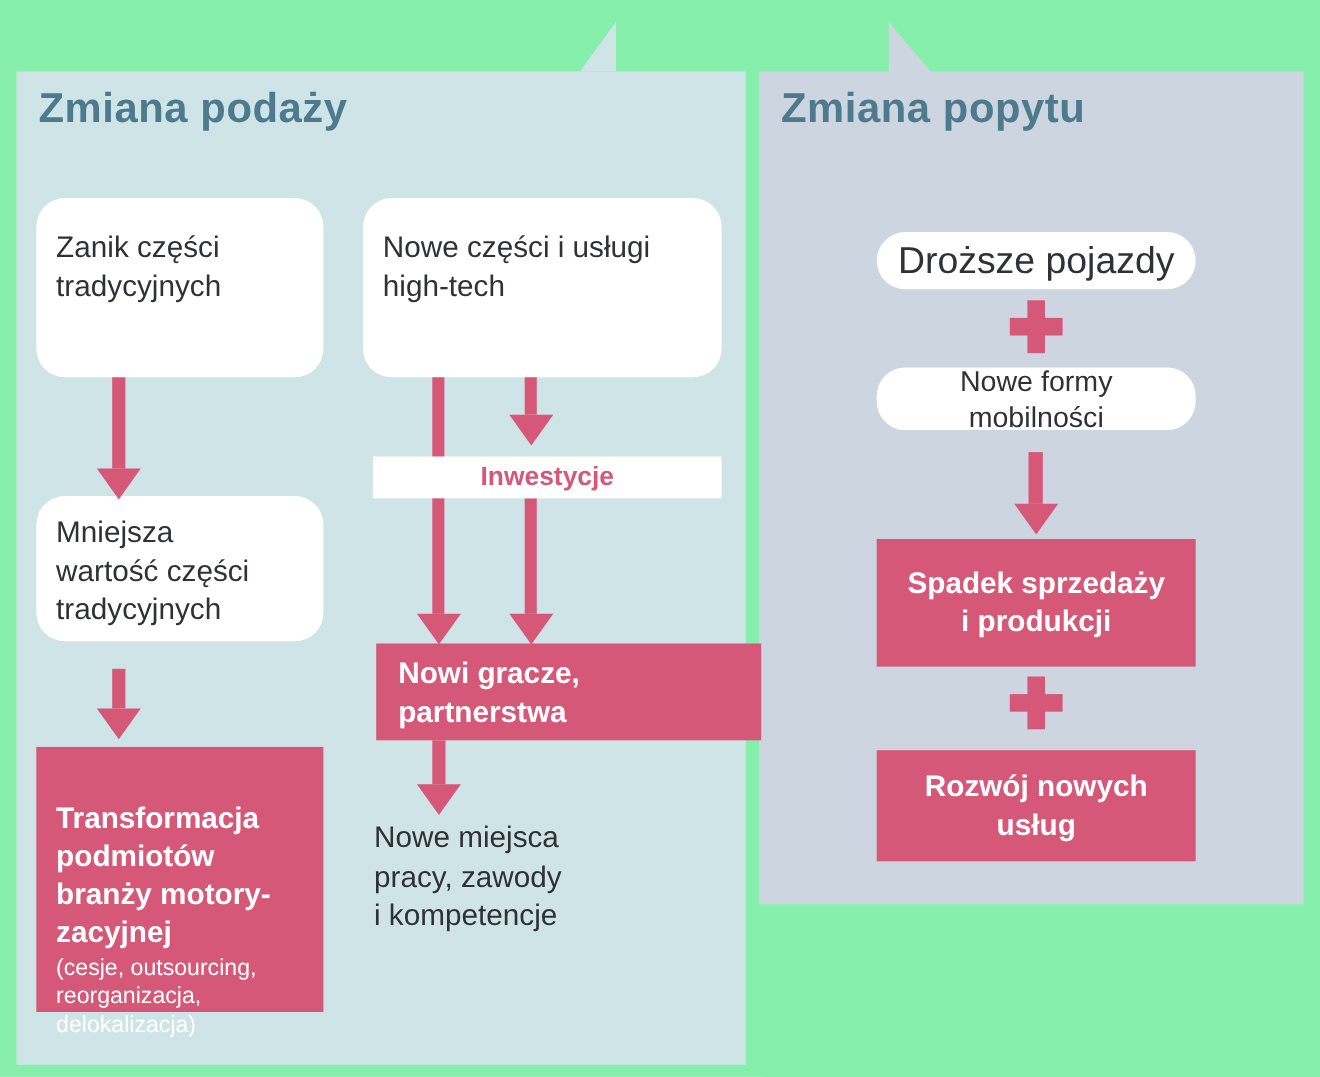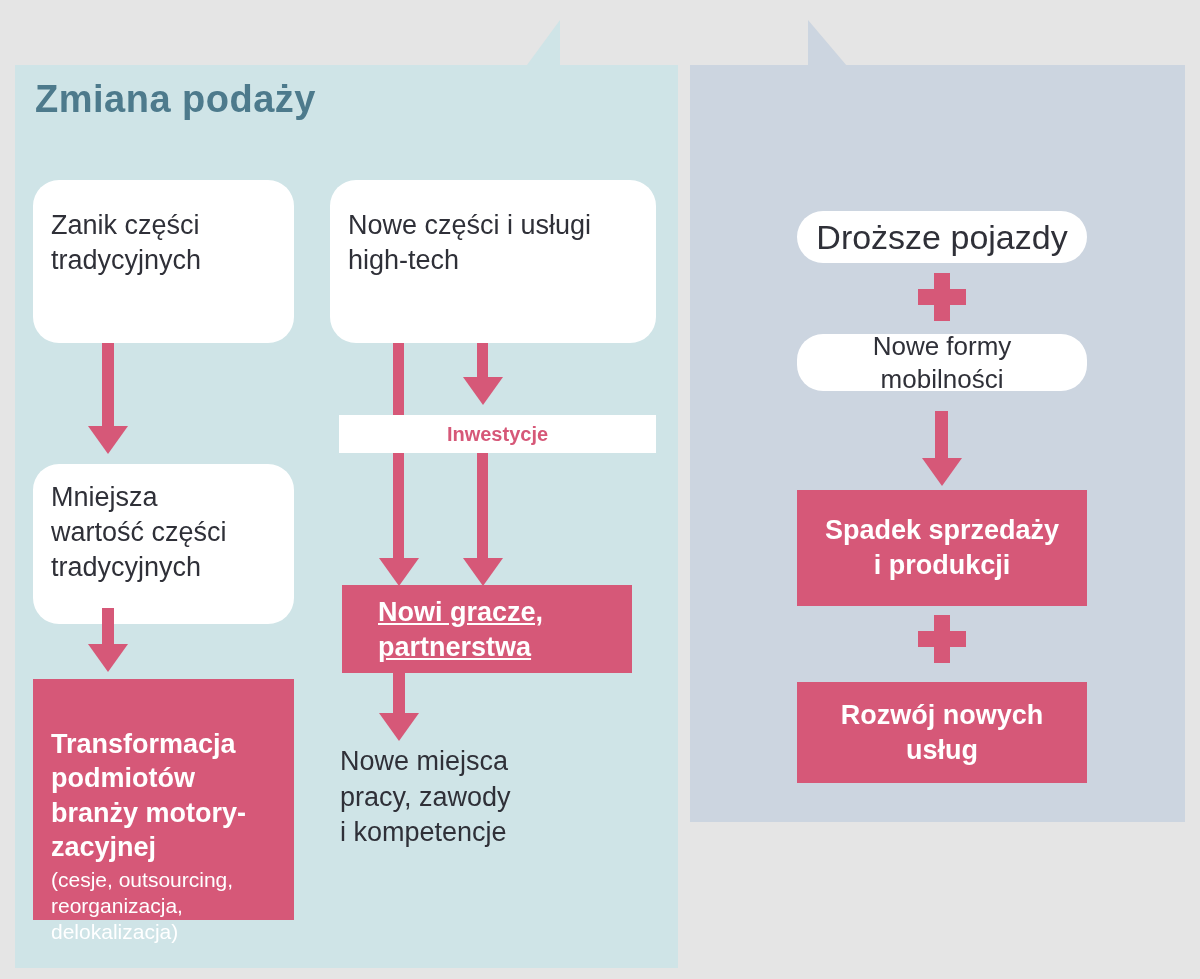--- a/index.html
+++ b/index.html
@@ -1,20 +1,20 @@
 <!DOCTYPE html>
 <html style="--supply-bg: #cfe4e7; --demand-bg: #ccd5e0; --accent-pink: #d65878; --title-color: #4d7a8c; --dark-text: #2f3038;"><head>
 <meta charset="utf-8">
 <style>
   html, body { margin: 0; padding: 0; background: #ffffff; }
   .canvas {
     position: relative;
     width: 1200px;
     height: 979px;
-    background: #e5e5e5;
+    background: #86efac;
     font-family: "Liberation Sans", "DejaVu Sans", sans-serif;
     overflow: hidden;
   }
   .panel { position: absolute; }
   .panel.supply { left: 15px; top: 65px; width: 663px; height: 903px; background: var(--supply-bg, #cfe4e7); }
   .panel.demand { left: 690px; top: 65px; width: 495px; height: 757px; background: var(--demand-bg, #ccd5e0); }
 
   .notch { position: absolute; width: 0; height: 0; }
   .notch.supply-n { left: 527px; top: 20px; border-bottom: 45px solid var(--supply-bg, #cfe4e7); border-left: 33px solid transparent; }
   .notch.demand-n { left: 808px; top: 20px; border-bottom: 46px solid var(--demand-bg, #ccd5e0); border-right: 39px solid transparent; }
@@ -22,27 +22,27 @@
   .panel-title { position: absolute; margin: 0; font-size: 38px; font-weight: bold; letter-spacing: 0.5px; color: var(--title-color, #4d7a8c); }
   #supply-title { left: 35px; top: 78px; }
   #demand-title { left: 710px; top: 78px; }
 
   .box { position: absolute; box-sizing: border-box; white-space: pre-line; }
   .box.white { background: #ffffff; color: var(--dark-text, #2f3038); font-size: 27px; line-height: 1.3; border-radius: 26px; }
   .box.pink { background: var(--accent-pink, #d65878); color: #ffffff; font-weight: bold; font-size: 27px; line-height: 1.28; }
   .flexc { display: flex; flex-direction: column; align-items: center; justify-content: center; text-align: center; }
 
   #s-box1 { left: 33px; top: 180px; width: 261px; height: 163px; padding: 28px 18px 0 18px; }
-  #s-box2 { left: 33px; top: 464px; width: 261px; height: 160px; padding: 16px 18px 0 18px; }
+  #s-box2 { left: 33px; top: 451px; width: 261px; height: 132px; padding: 16px 18px 0 18px; }
   #s-box3 { left: 33px; top: 679px; width: 261px; height: 241px; padding: 13px 14px 0 18px; }
   #s-box3 .note { display: block; font-weight: normal; font-size: 21px; line-height: 1.24; white-space: pre-line; margin-top: 2px; }
 
   #c2-box1 { left: 330px; top: 180px; width: 326px; height: 163px; padding: 28px 18px 0 18px; }
-  #inv-bar { left: 339px; top: 415px; width: 317px; height: 38px; background: #ffffff; color: var(--accent-pink, #d65878); font-weight: bold; font-size: 20px; z-index: 3; }
-  #c2-box2 { left: 342px; top: 585px; width: 290px; height: 88px; padding: 10px 18px 0 36px; z-index: 2; text-decoration: underline; }
+  #inv-bar { left: 339px; top: 415px; width: 317px; height: 38px; background: #ffffff; color: var(--accent-pink, #d65878); font-weight: bold; font-size: 24px; z-index: 3; }
+  #c2-box2 { left: 342px; top: 585px; width: 350px; height: 88px; padding: 10px 18px 0 20px; z-index: 2; }
   #c2-caption { position: absolute; left: 340px; top: 744px; width: 240px; font-size: 27px; line-height: 1.32; color: var(--dark-text, #2f3038); white-space: pre-line; }
 
   #d-box1 { left: 797px; top: 211px; width: 290px; height: 52px; font-size: 34px; }
   #d-box2 { left: 797px; top: 334px; width: 290px; height: 57px; font-size: 26px; line-height: 1.25; }
   #d-box3 { left: 797px; top: 490px; width: 290px; height: 116px; }
   #d-box4 { left: 797px; top: 682px; width: 290px; height: 101px; }
 
   .arrow { position: absolute; z-index: 1; }
   .arrow .shaft { position: absolute; left: 14px; top: 0; width: 12px; background: var(--accent-pink, #d65878); }
   .arrow .head { position: absolute; left: 0; width: 0; height: 0; border-left: 20px solid transparent; border-right: 20px solid transparent; border-top: 28px solid var(--accent-pink, #d65878); }
@@ -123,20 +123,21 @@
     <div class="shaft"></div>
     <div class="head"></div>
   </div>
 
   <div id="c2-caption">Nowe miejsca
 pracy, zawody
 i kompetencje</div>
 
   <div class="notch demand-n"></div>
   <div class="panel demand"></div>
+  <h2 class="panel-title" id="demand-title">Zmiana popytu</h2>
 
   <div class="box white flexc" id="d-box1">Droższe pojazdy</div>
 
   <div class="plus" id="plus1"></div>
 
   <div class="box white flexc" id="d-box2">Nowe formy
 mobilności</div>
 
   <div class="arrow" id="arr-d1">
     <div class="shaft"></div>

